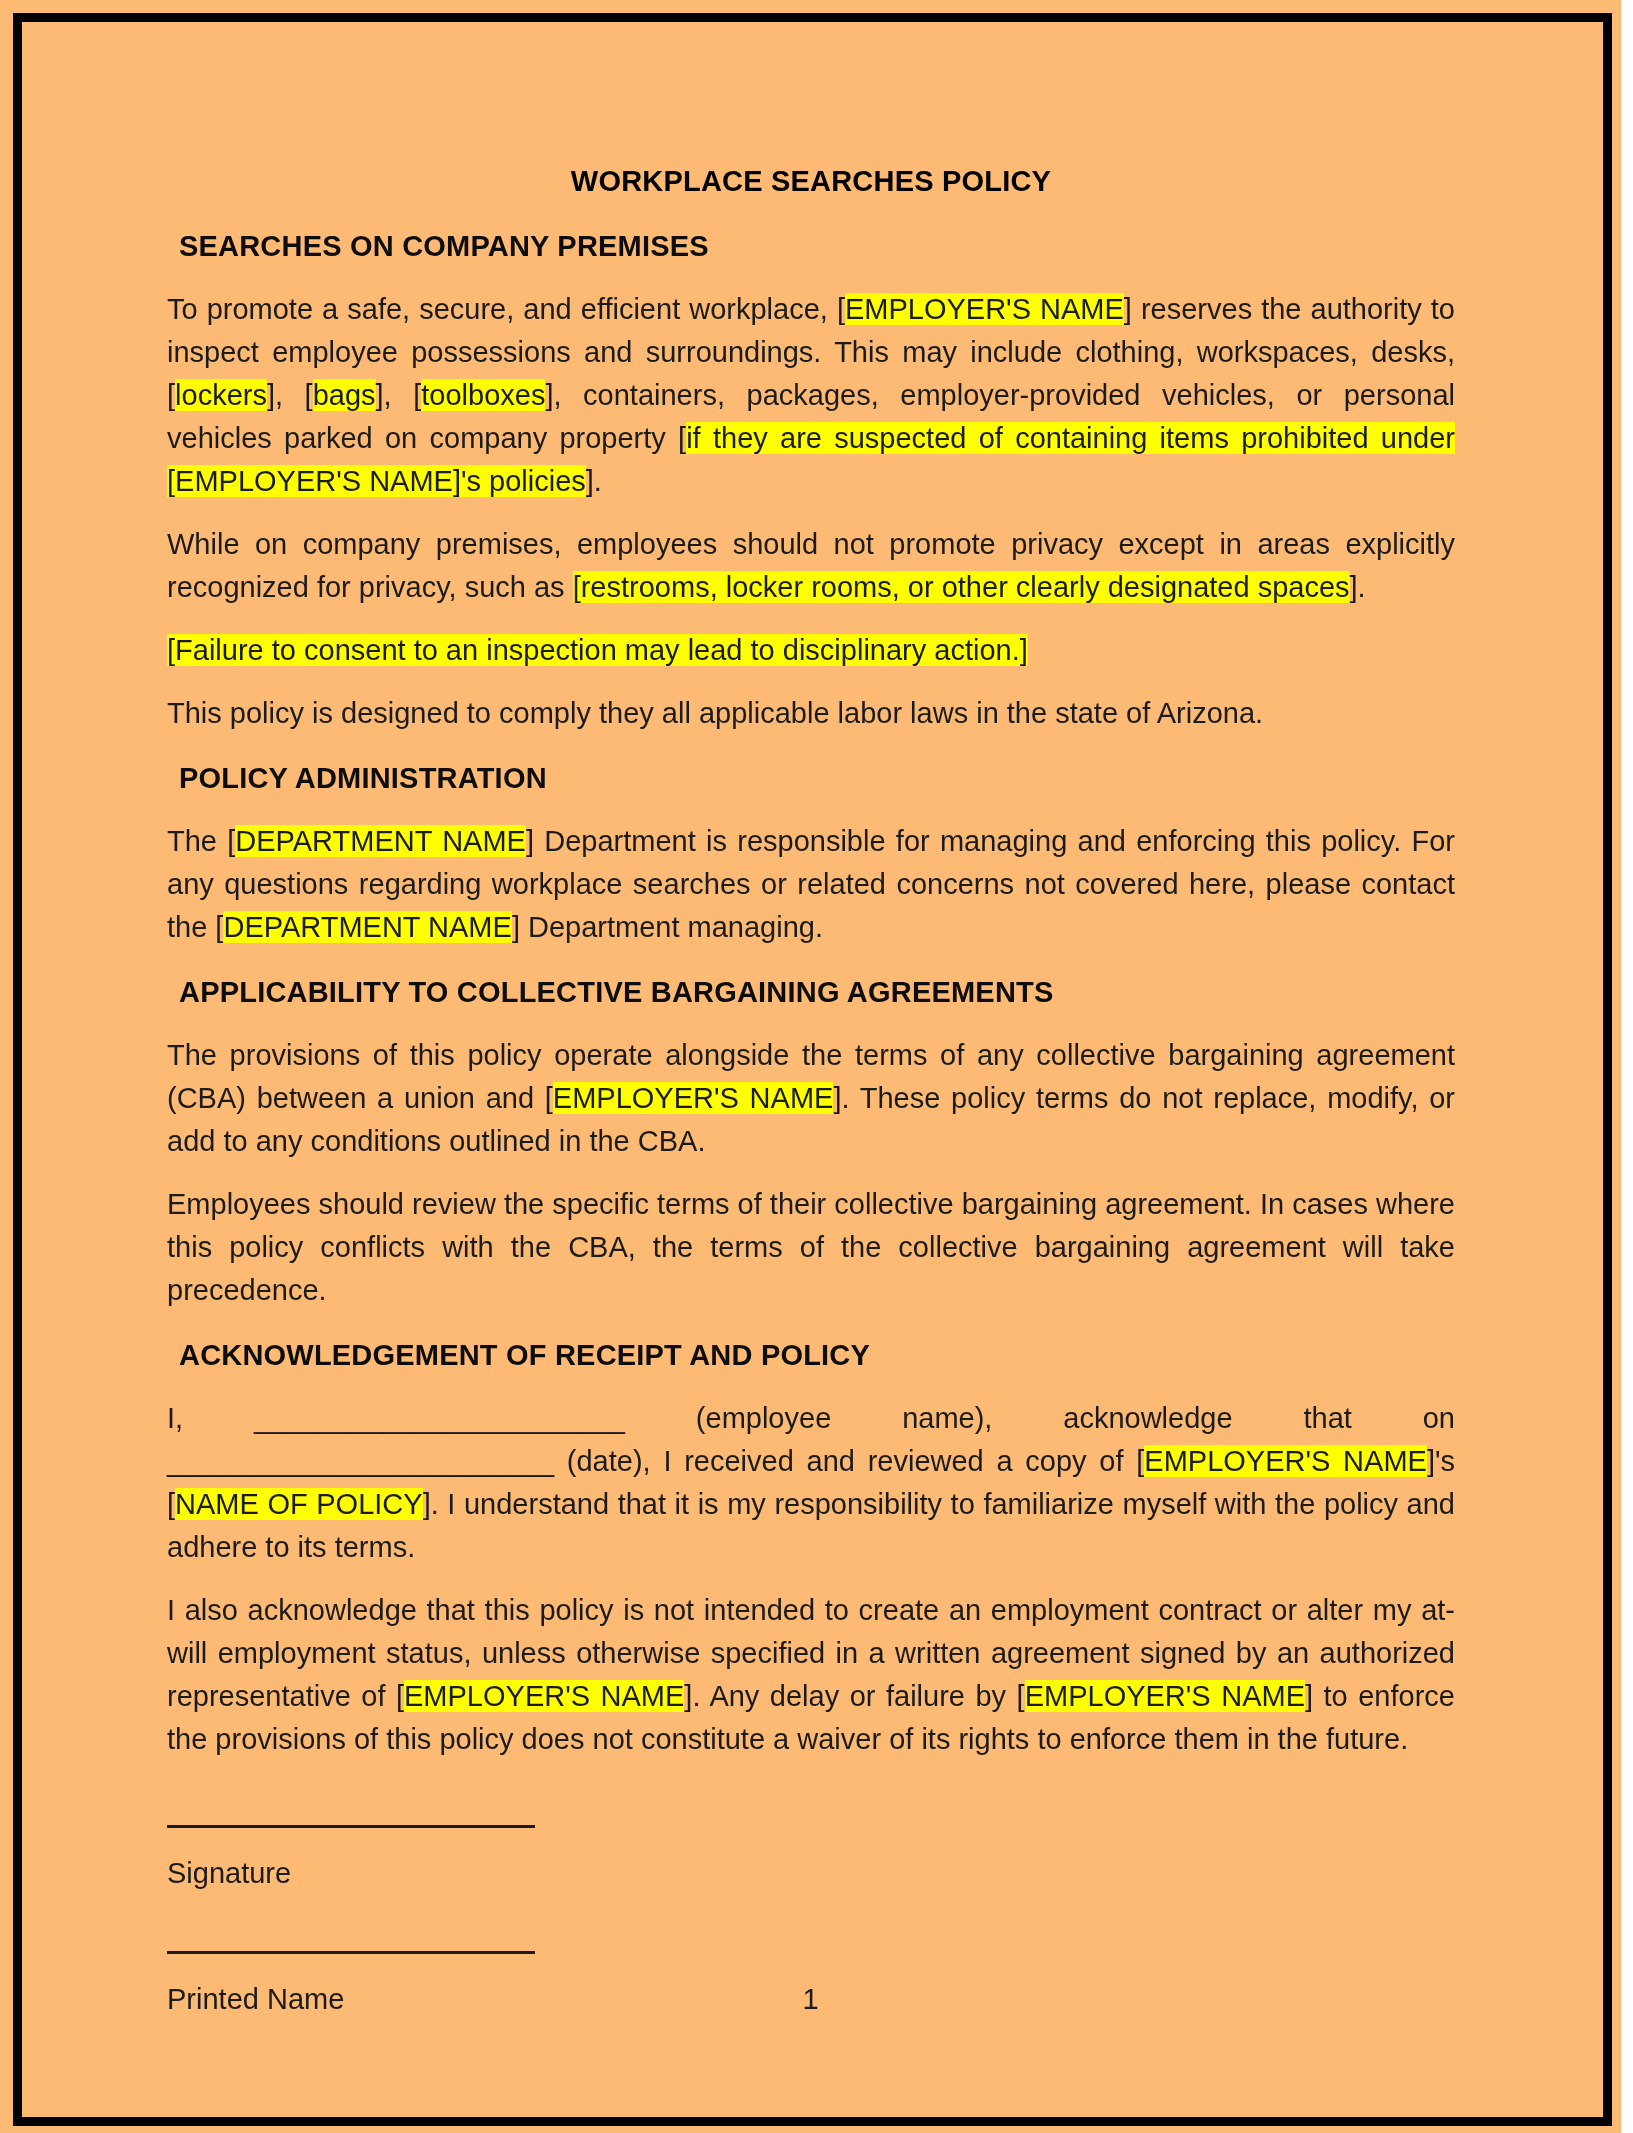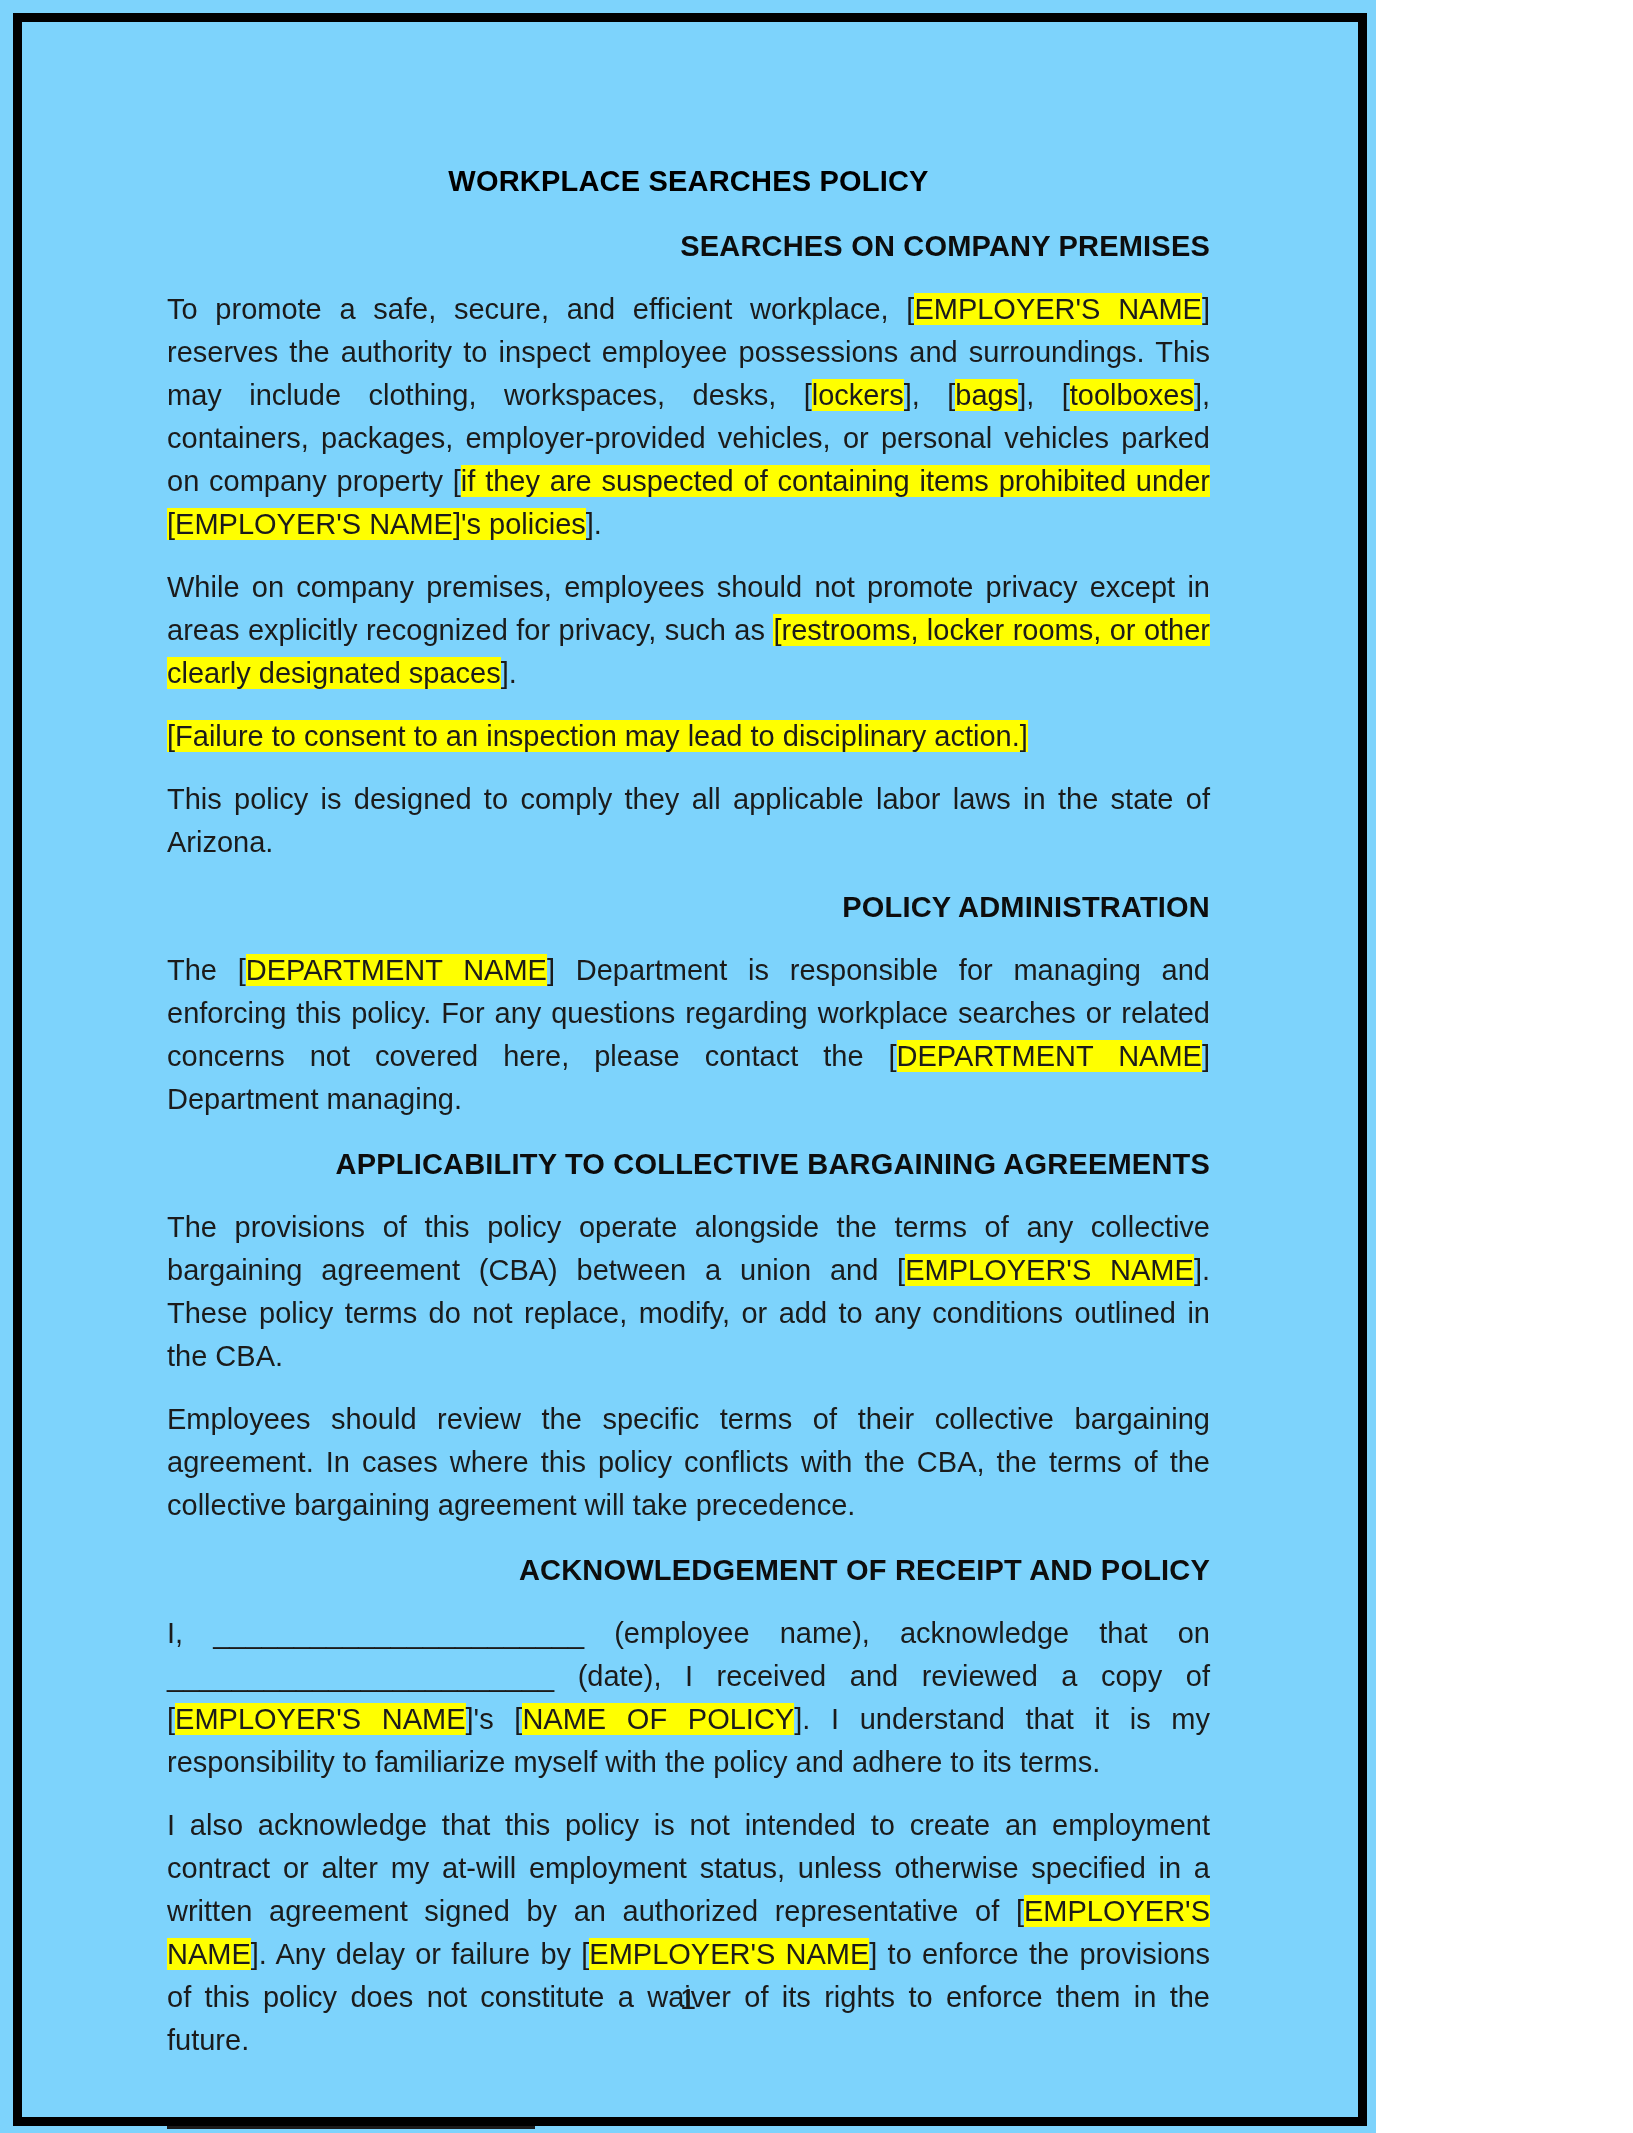--- a/index.html
+++ b/index.html
@@ -2,23 +2,23 @@
 <html><head>
 <meta charset="utf-8">
 <style>
   html, body {
     margin: 0;
     padding: 0;
     background: #ffffff;
   }
   .page {
     position: relative;
-    width: 1376px;
+    width: 1621px;
     height: 2133px;
-    background: #7dd3fc;
+    background: #fdba74;
     font-family: "Liberation Sans", sans-serif;
     color: #1b1b1b;
     overflow: hidden;
   }
   .frame {
     position: absolute;
     left: 13px;
     top: 13px;
     right: 9px;
     bottom: 7px;
@@ -39,21 +39,20 @@
     color: #000000;
     letter-spacing: 0.2px;
   }
   .doc-heading {
     font-weight: bold;
     font-size: 29px;
     line-height: 43px;
     margin: 22px 0 0 12px;
     color: #0d0d0d;
     letter-spacing: 0.2px;
-    text-align: right;
   }
   .doc-para {
     font-size: 29px;
     line-height: 43px;
     margin: 20px 0 0 0;
     text-align: justify;
     text-justify: inter-word;
   }
   .hl {
     background: #ffff00;

